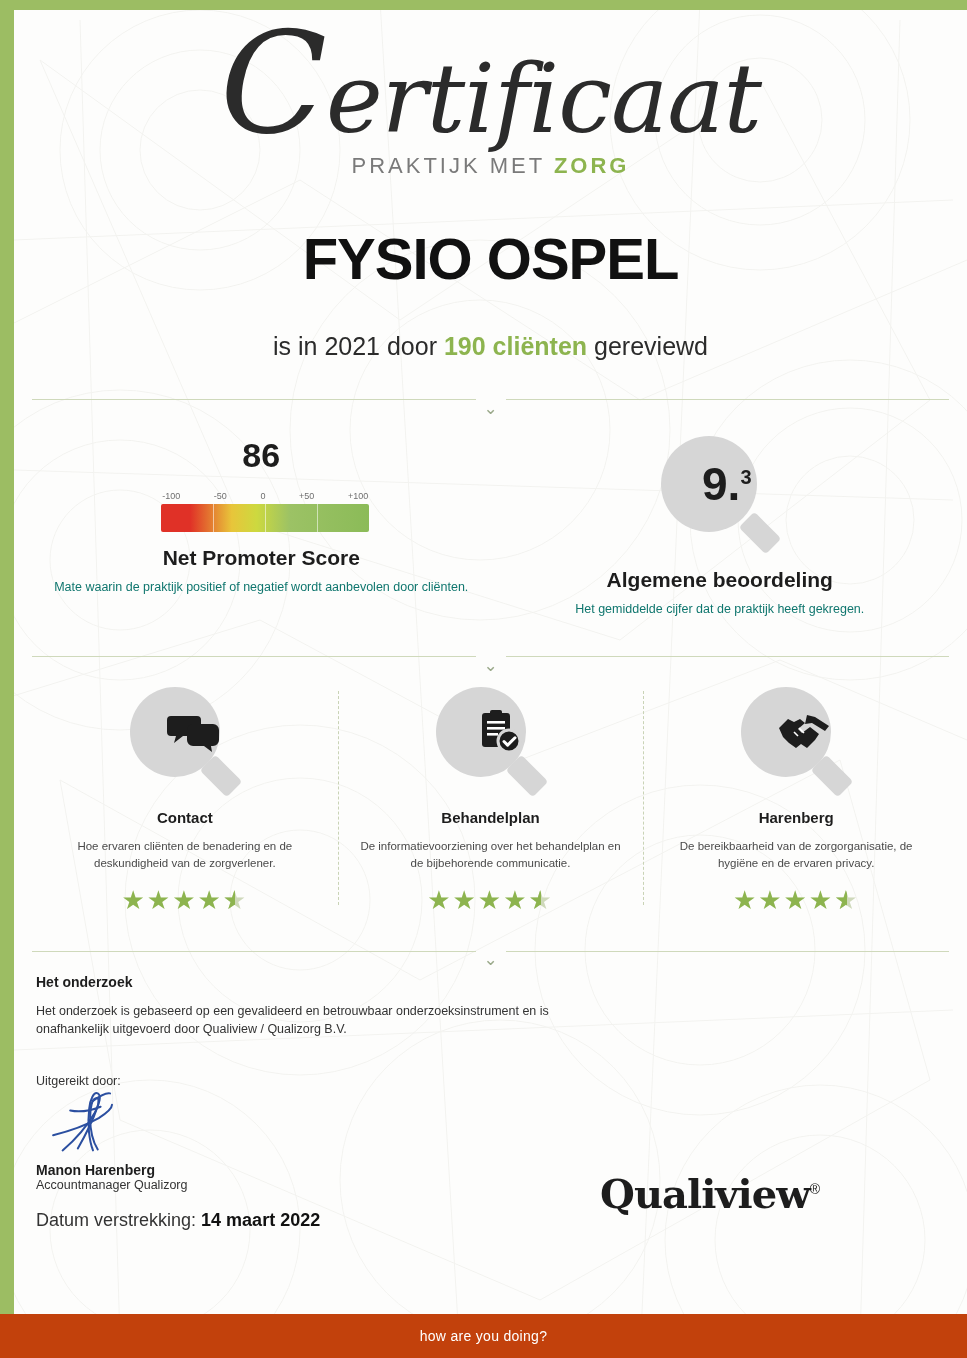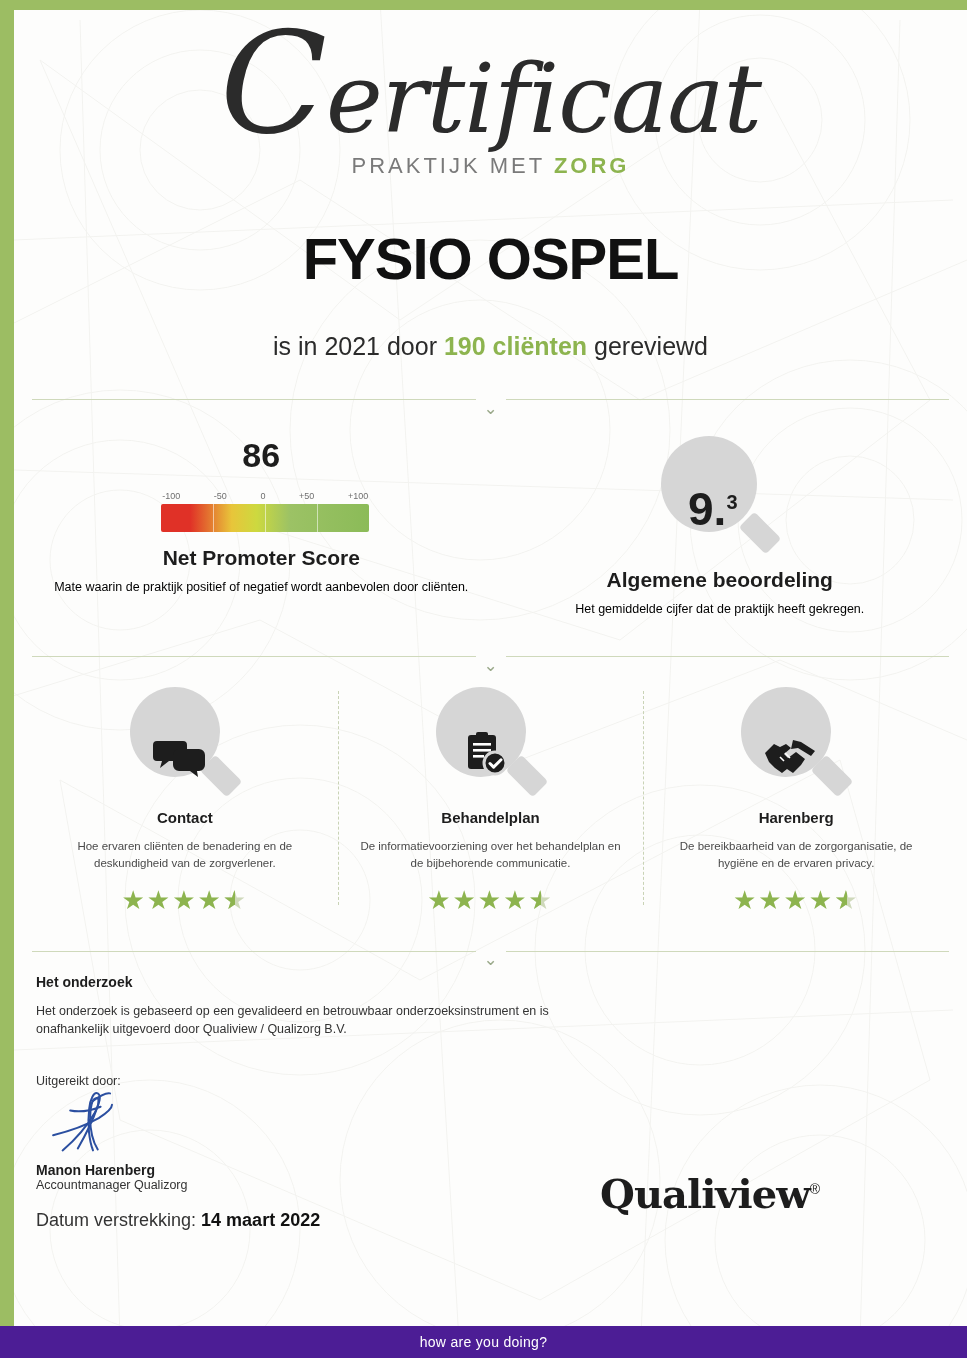--- a/index.html
+++ b/index.html
@@ -26,22 +26,22 @@
   }
   .edge-top {
     position: absolute;
     left: 0; right: 0; top: 0;
     height: 10px;
     background: #9cbd63;
   }
   .edge-bottom {
     position: absolute;
     left: 0; right: 0; bottom: 0;
-    height: 32px;
-    background: #4c1d95;
+    height: 44px;
+    background: #c2410c;
     display: flex;
     align-items: center;
     justify-content: center;
   }
   .edge-bottom span {
     font-size: 14px;
     color: #ffffff;
     letter-spacing: .3px;
   }
   .bg-web {
@@ -177,24 +177,24 @@
   .magnifier .handle {
     position: absolute;
     width: 22px; height: 38px;
     background: #d6d6d6;
     right: 8px; bottom: 2px;
     transform: rotate(-45deg);
     border-radius: 4px;
   }
   .magnifier .inner {
     position: absolute;
-    left: 4px; top: 0;
+    left: 18px; top: 0;
     width: 96px; height: 96px;
     display: flex;
-    align-items: flex-end;
+    align-items: center;
     justify-content: center;
     z-index: 2;
   }
   .grade {
     font-size: 46px;
     font-weight: bold;
     color: #1d1d1d;
     line-height: 1;
   }
   .grade sup {
@@ -203,21 +203,21 @@
   }
 
   .score-title {
     font-size: 21px;
     font-weight: bold;
     color: #1d1d1d;
     margin-top: 14px;
   }
   .score-desc {
     font-size: 12.5px;
-    color: #000000;
+    color: #0f766e;
     margin-top: 8px;
     line-height: 1.45;
   }
 
   
   .aspects {
     display: flex;
     margin-top: 26px;
   }
   .aspect {

